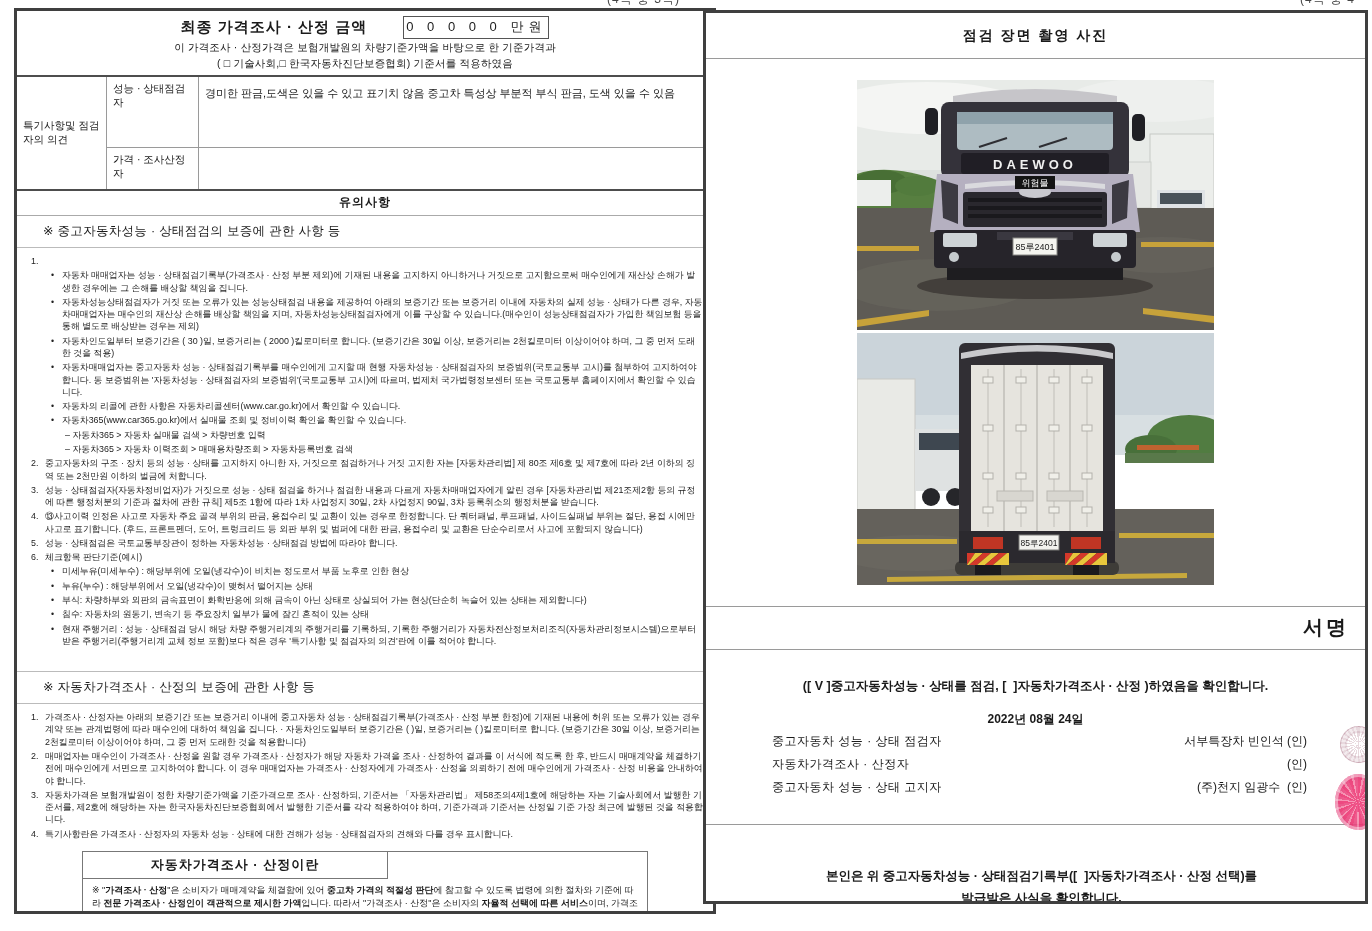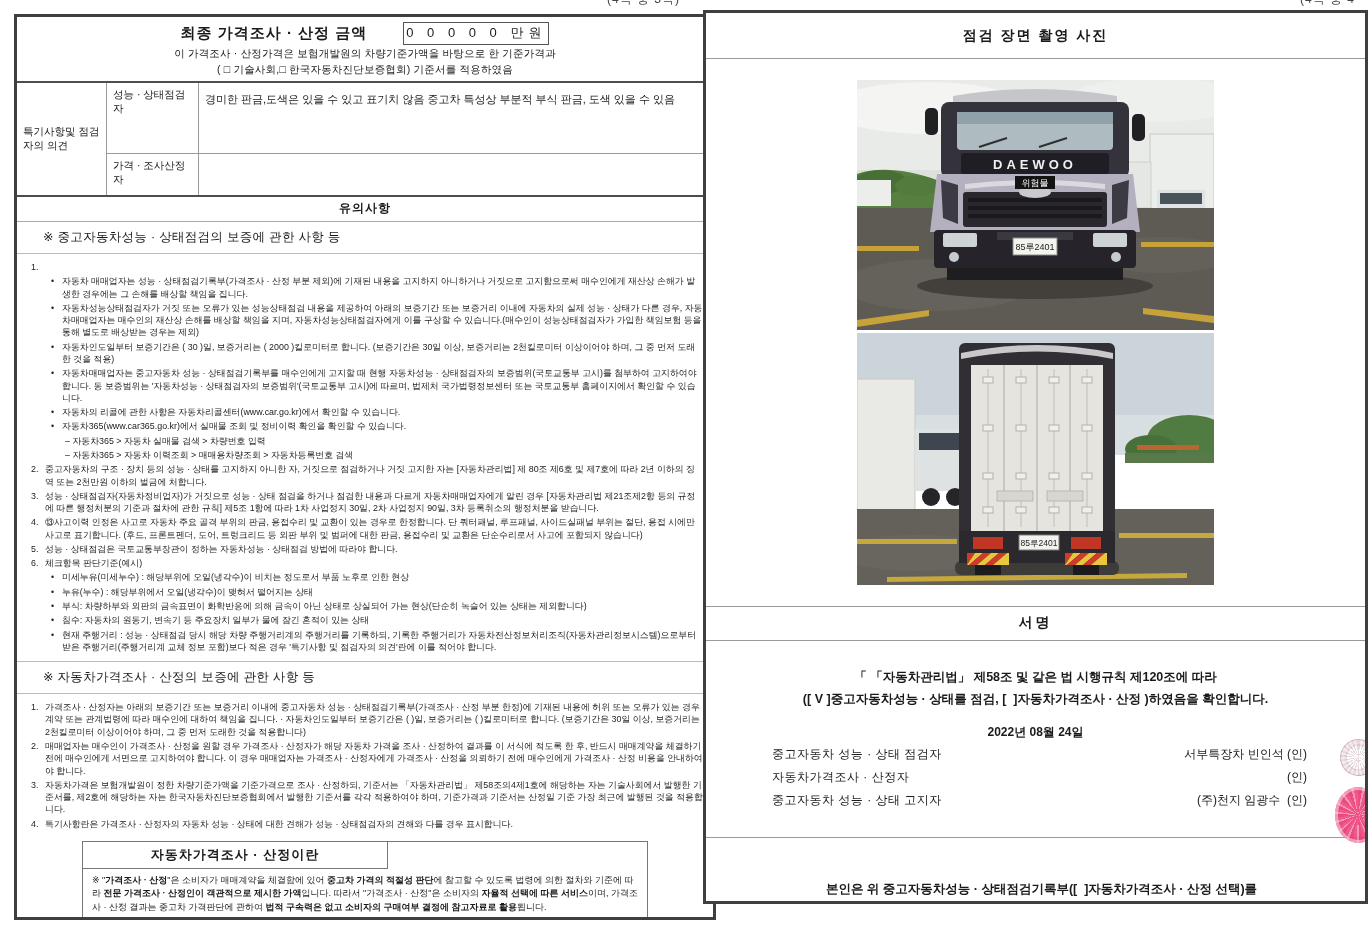--- a/index.html
+++ b/index.html
@@ -1,19 +1,19 @@
 <!DOCTYPE html>
 <html><head>
 <meta charset="utf-8">
 <style>
   * { margin:0; padding:0; box-sizing:border-box; }
   html,body { width:1372px; height:931px; background:#fff; overflow:hidden;
     font-family:"Liberation Sans","DejaVu Sans",sans-serif; color:#1a1a1a; }
   .page { position:absolute; background:#fff; border:3px solid #3f3f3f; overflow:hidden; }
-  #page-left  { left:14px;  top:14px; width:702px; height:906px; }
+  #page-left  { left:14px;  top:8px; width:702px; height:906px; }
   #page-right { left:703px; top:10px; width:665px; height:894px; }
   .corner { position:absolute; top:0; height:8px; overflow:hidden; font-size:12px; color:#444; }
   .corner span { display:block; transform:translateY(-9px); letter-spacing:1px; }
 
   
   .p1-head { border-bottom:2px solid #4d4d4d; padding:5px 8px 4px; text-align:center; }
   .p1-title-row { display:flex; justify-content:center; align-items:center; gap:18px; }
   .p1-title { font-size:15px; font-weight:bold; letter-spacing:1px; }
   .amount-box { border:1.5px solid #555; padding:1px 2px 2px; font-size:13px; letter-spacing:5px;
     white-space:pre; background:linear-gradient(#fff,#fff);margin-left:18px; }
@@ -22,21 +22,21 @@
   .opinion-table { display:grid; grid-template-columns:90px 92px 1fr; grid-template-rows:71px 41px;
     border-bottom:2px solid #4d4d4d; font-size:10.5px; }
   .ot-cell { border-right:1px solid #9a9a9a; border-bottom:1px solid #9a9a9a; padding:5px 6px; }
   .ot-left { grid-row:1 / span 2; border-bottom:none; display:flex; align-items:center; }
   .ot-body { border-right:none; font-size:11px; line-height:1.55; padding-top:8px; }
   .ot-r2 { border-bottom:none; }
 
   .uy-bar { text-align:center; font-weight:bold; font-size:12px; padding:3px 0 4px;
     border-bottom:1px solid #aaa; letter-spacing:1px; }
   .sec-title { font-size:12.5px; padding:7px 0 7px 26px; border-bottom:1px solid #bbb; letter-spacing:.3px; }
-  .sec-title.b2 { border-top:1px solid #bbb; margin-top:4px; }
+  .sec-title.b2 { border-top:1px solid #bbb; margin-top:20px; }
 
   .nlist { padding:5px 10px 2px 8px; font-size:8.9px; line-height:1.38; color:#222; }
   .nrow { display:flex; margin:2px 0; }
   .nrow .m { flex:0 0 auto; width:14px; text-align:left; }
   .nrow.lv1 { padding-left:6px; }
   .nrow.lv2 { padding-left:26px; } .nrow.lv2 .m { width:11px; }
   .nrow.lv3 { padding-left:40px; } .nrow.lv3 .m { width:0; }
   .nrow .t { flex:1 1 auto; }
 
   .infobox { width:566px; margin:7px auto 0; border:1.5px solid #777; background:#fff; }
@@ -45,21 +45,21 @@
   .infobox-body { font-size:9px; line-height:1.5; padding:5px 9px 7px; }
   .infobox-body .b { font-weight:bold; }
 
   
   .p2-head { text-align:center; font-weight:bold; font-size:14px; padding:14px 0 13px;
     border-bottom:1px solid #9a9a9a; letter-spacing:2px; }
   .photo-wrap { width:357px; margin:21px auto 0; }
   .photo-wrap + .photo-wrap { margin-top:3px; }
   .photo-wrap svg { display:block; }
 
-  .sign-bar { text-align:center; font-weight:bold; font-size:14px; padding:7px 8px 8px;
+  .sign-bar { text-align:right; font-weight:bold; font-size:20px; padding:7px 16px 8px;
     border-top:1px solid #9a9a9a; border-bottom:1px solid #9a9a9a; margin-top:21px; letter-spacing:3px; }
   .sign-block { position:relative; padding-top:26px; }
   .law-line { text-align:center; font-weight:bold; font-size:12.5px; line-height:1.75; white-space:pre; }
   .sign-date { text-align:center; font-size:12px; margin-top:13px; font-weight:bold; }
   .sign-rows { position:relative; margin-top:2px; padding:0 58px 0 66px; }
   .sign-row { display:flex; justify-content:space-between; font-size:12px; line-height:23px; }
   .sign-role { letter-spacing:.5px; }
   .sign-name { white-space:pre;margin-left:28px; }
   .stamp1 { position:absolute; right:-12px; top:-4px; width:37px; height:37px; border-radius:50%;
     border:1.5px solid rgba(168,110,130,.55);
@@ -391,21 +391,20 @@
         </g>
         <rect x="118" y="232" width="26" height="10" fill="#1b1a1d"></rect>
         <rect x="216" y="232" width="26" height="10" fill="#1b1a1d"></rect>
       </g>
     </svg>
   </div>
 
   <div class="sign-bar">서명</div>
 
   <div class="sign-block">
-    <div class="law-line">「 「자동차관리법」 제58조 및 같은 법 시행규칙 제120조에 따라</div>
     <div class="law-line">([ V ]중고자동차성능 · 상태를 점검, [  ]자동차가격조사 · 산정 )하였음을 확인합니다.</div>
     <div class="sign-date">2022년 08월 24일</div>
     <div class="sign-rows">
       <div class="sign-row">
         <span class="sign-role">중고자동차 성능 · 상태 점검자</span>
         <span class="sign-name">서부특장차 빈인석 (인)</span>
       </div>
       <div class="sign-row">
         <span class="sign-role">자동차가격조사  ·  산정자</span>
         <span class="sign-name">(인)</span>

